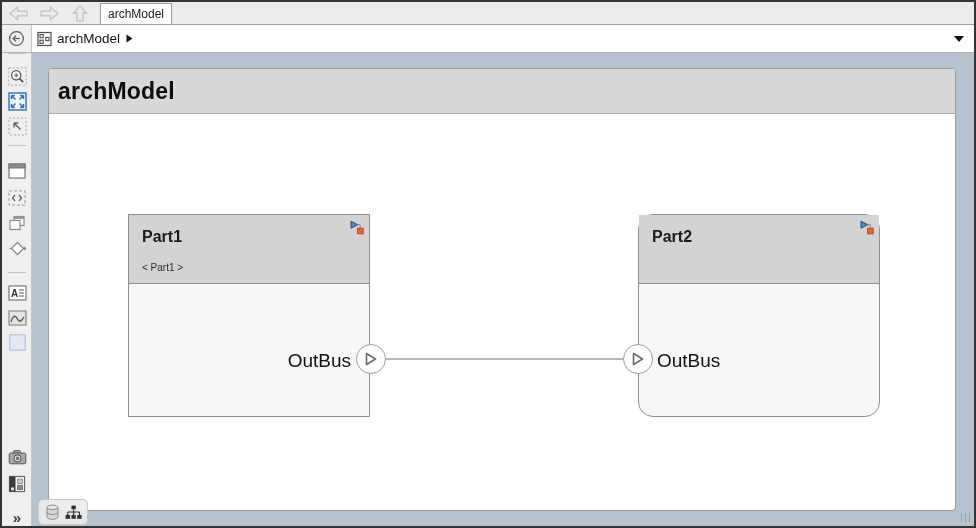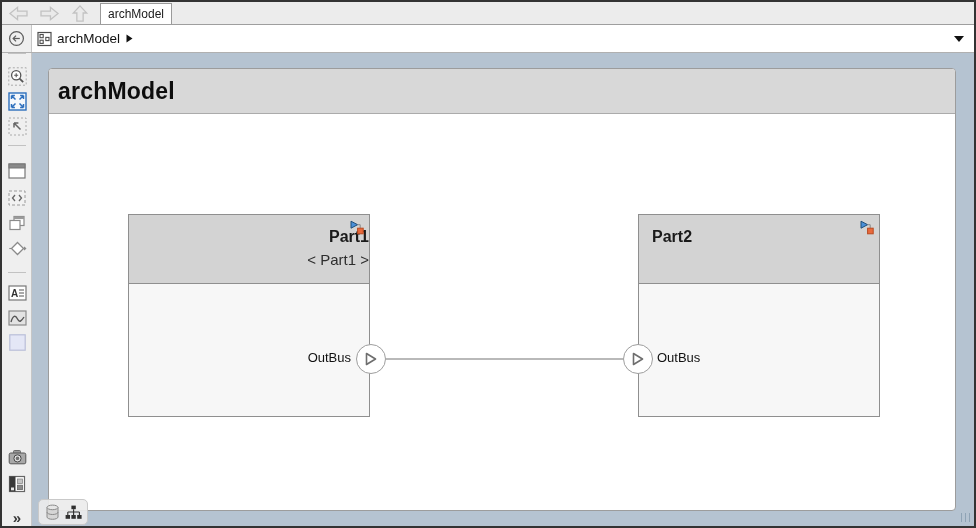--- a/index.html
+++ b/index.html
@@ -40,24 +40,24 @@
   .page-header { height:45px; background:#d8d8d8; border-bottom:1px solid #ababab;
                  border-radius:3px 3px 0 0; padding:9px 0 0 9px; }
   .page-title { font-size:23px; font-weight:bold; color:#0d0d0d; letter-spacing:0.2px; }
 
   
   .component { position:absolute; width:242px; height:203px; background:#f7f7f7;
                border:1px solid #8f8f8f; }
   .chead { position:relative; height:69px; background:#d3d3d3; border-bottom:1px solid #8f8f8f;
            padding:13px 0 0 13px; }
   .cname { font-size:16px; font-weight:bold; color:#1a1a1a; }
-  .cstereo { font-size:15px; color:#2e2e2e; margin-top:5px; }
+  .cstereo { font-size:10px; color:#2e2e2e; margin-top:16px; }
   .cbadge { position:absolute; top:4px; right:3px; }
 
-  .portlabel { position:absolute; font-size:13px; color:#111; top:281px; }
+  .portlabel { position:absolute; font-size:19px; color:#111; top:281px; }
   .portcircle { position:absolute; top:275px; width:30px; height:30px; border-radius:50%;
                 background:#ffffff; border:1px solid #9e9e9e; display:flex;
                 align-items:center; justify-content:center; }
   .connline { position:absolute; left:337px; top:289px; width:237px; height:0;
               border-top:2px solid #b9b9b9; }
 
   
   .overlay { position:absolute; left:6px; top:446px; width:50px; height:26px;
              background:rgba(236,236,236,0.92); border:1px solid #c9c9c9; border-radius:5px;
              display:flex; align-items:center; justify-content:center; gap:5px; }
@@ -230,35 +230,35 @@
 
     <div class="canvas">
       <div class="page">
 
         <div class="page-header">
           <span class="page-title">archModel</span>
         </div>
 
         <div class="connline"></div>
 
-        <div class="component" style="left:79px; top:145px;text-align:right;">
+        <div class="component" style="left:79px; top:145px;">
           <div class="chead">
             <div class="cname">Part1</div>
             <div class="cstereo">&lt; Part1 &gt;</div>
             <span class="cbadge">
               <svg width="17" height="17" viewBox="0 0 17 17">
                 <path d="M2 2.2 L2 9.2 L8.6 5.7 Z" fill="#4a90d9" stroke="#1f4e79" stroke-width="1"></path>
                 <path d="M8.6 5.7 H11.2 V9.2" stroke="#8a8a8a" stroke-width="1" fill="none"></path>
                 <rect x="8.6" y="9.2" width="5.6" height="5.6" fill="#e8693c" stroke="#b84a20" stroke-width="1"></rect>
               </svg>
             </span>
           </div>
         </div>
 
-        <div class="component" style="left:589px; top:145px;">
+        <div class="component" style="left:589px; top:145px;border-radius:15px;">
           <div class="chead">
             <div class="cname">Part2</div>
             <span class="cbadge">
               <svg width="17" height="17" viewBox="0 0 17 17">
                 <path d="M2 2.2 L2 9.2 L8.6 5.7 Z" fill="#4a90d9" stroke="#1f4e79" stroke-width="1"></path>
                 <path d="M8.6 5.7 H11.2 V9.2" stroke="#8a8a8a" stroke-width="1" fill="none"></path>
                 <rect x="8.6" y="9.2" width="5.6" height="5.6" fill="#e8693c" stroke="#b84a20" stroke-width="1"></rect>
               </svg>
             </span>
           </div>

